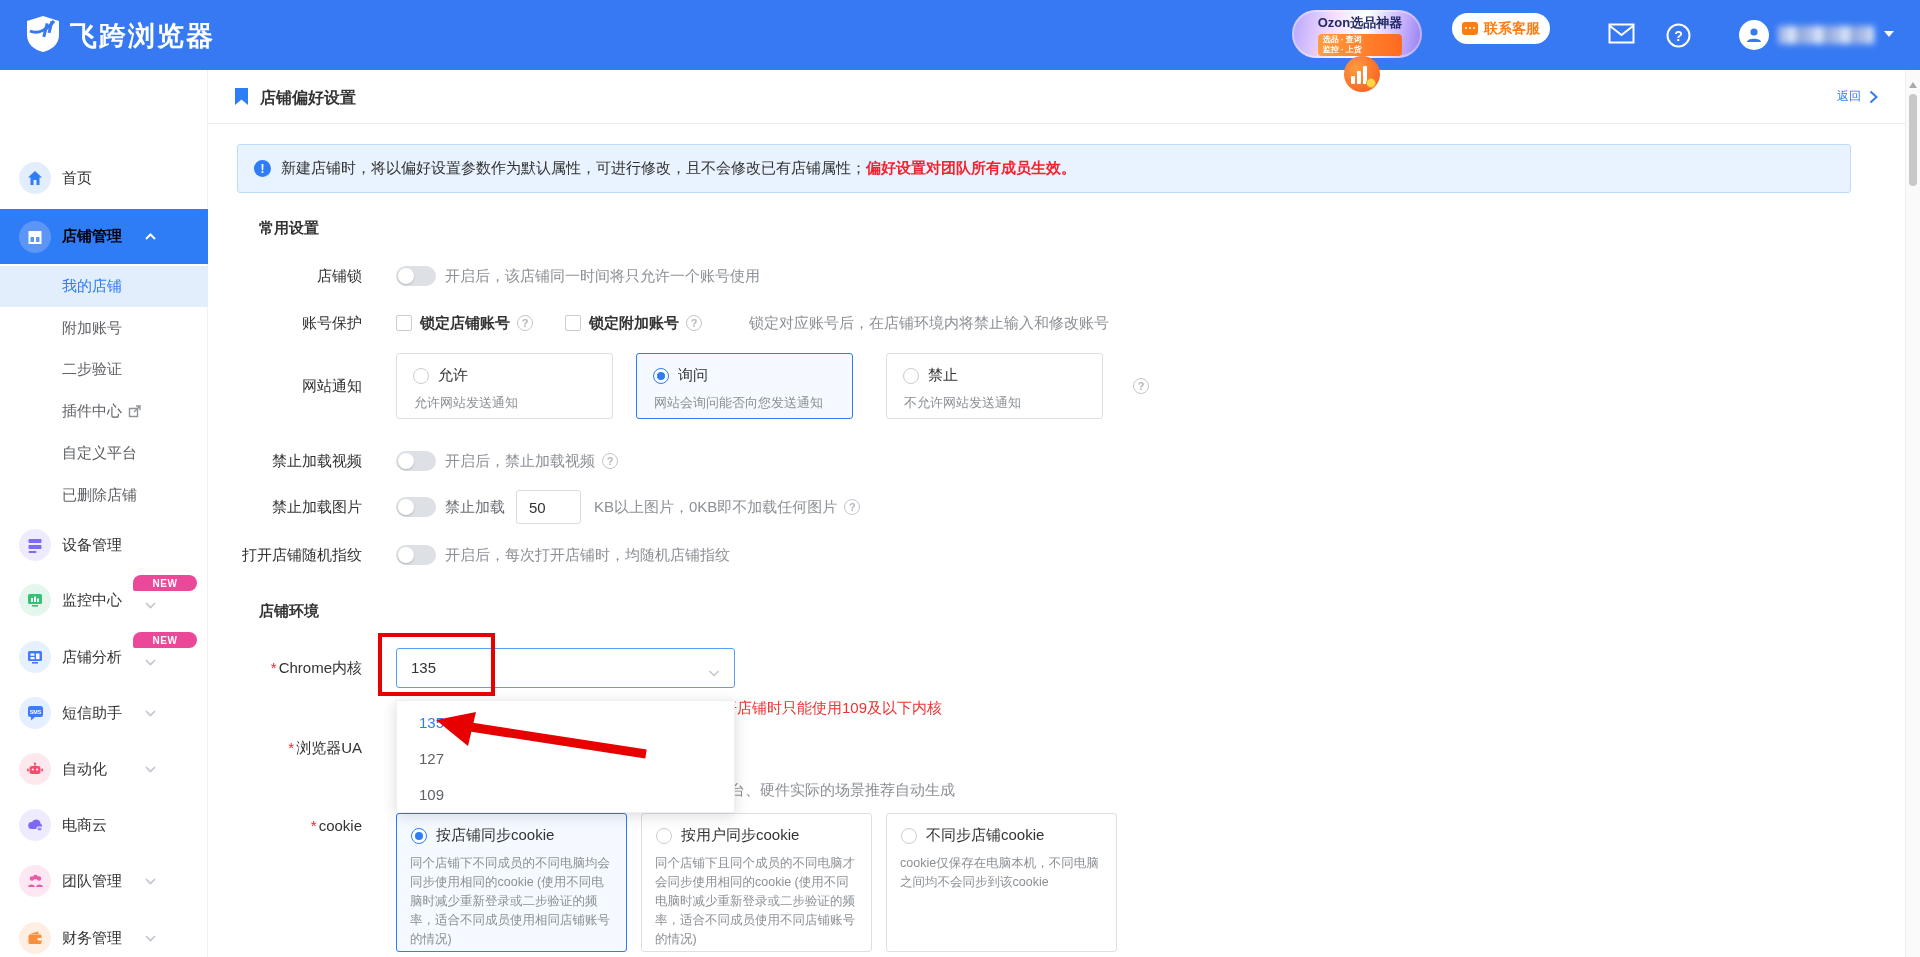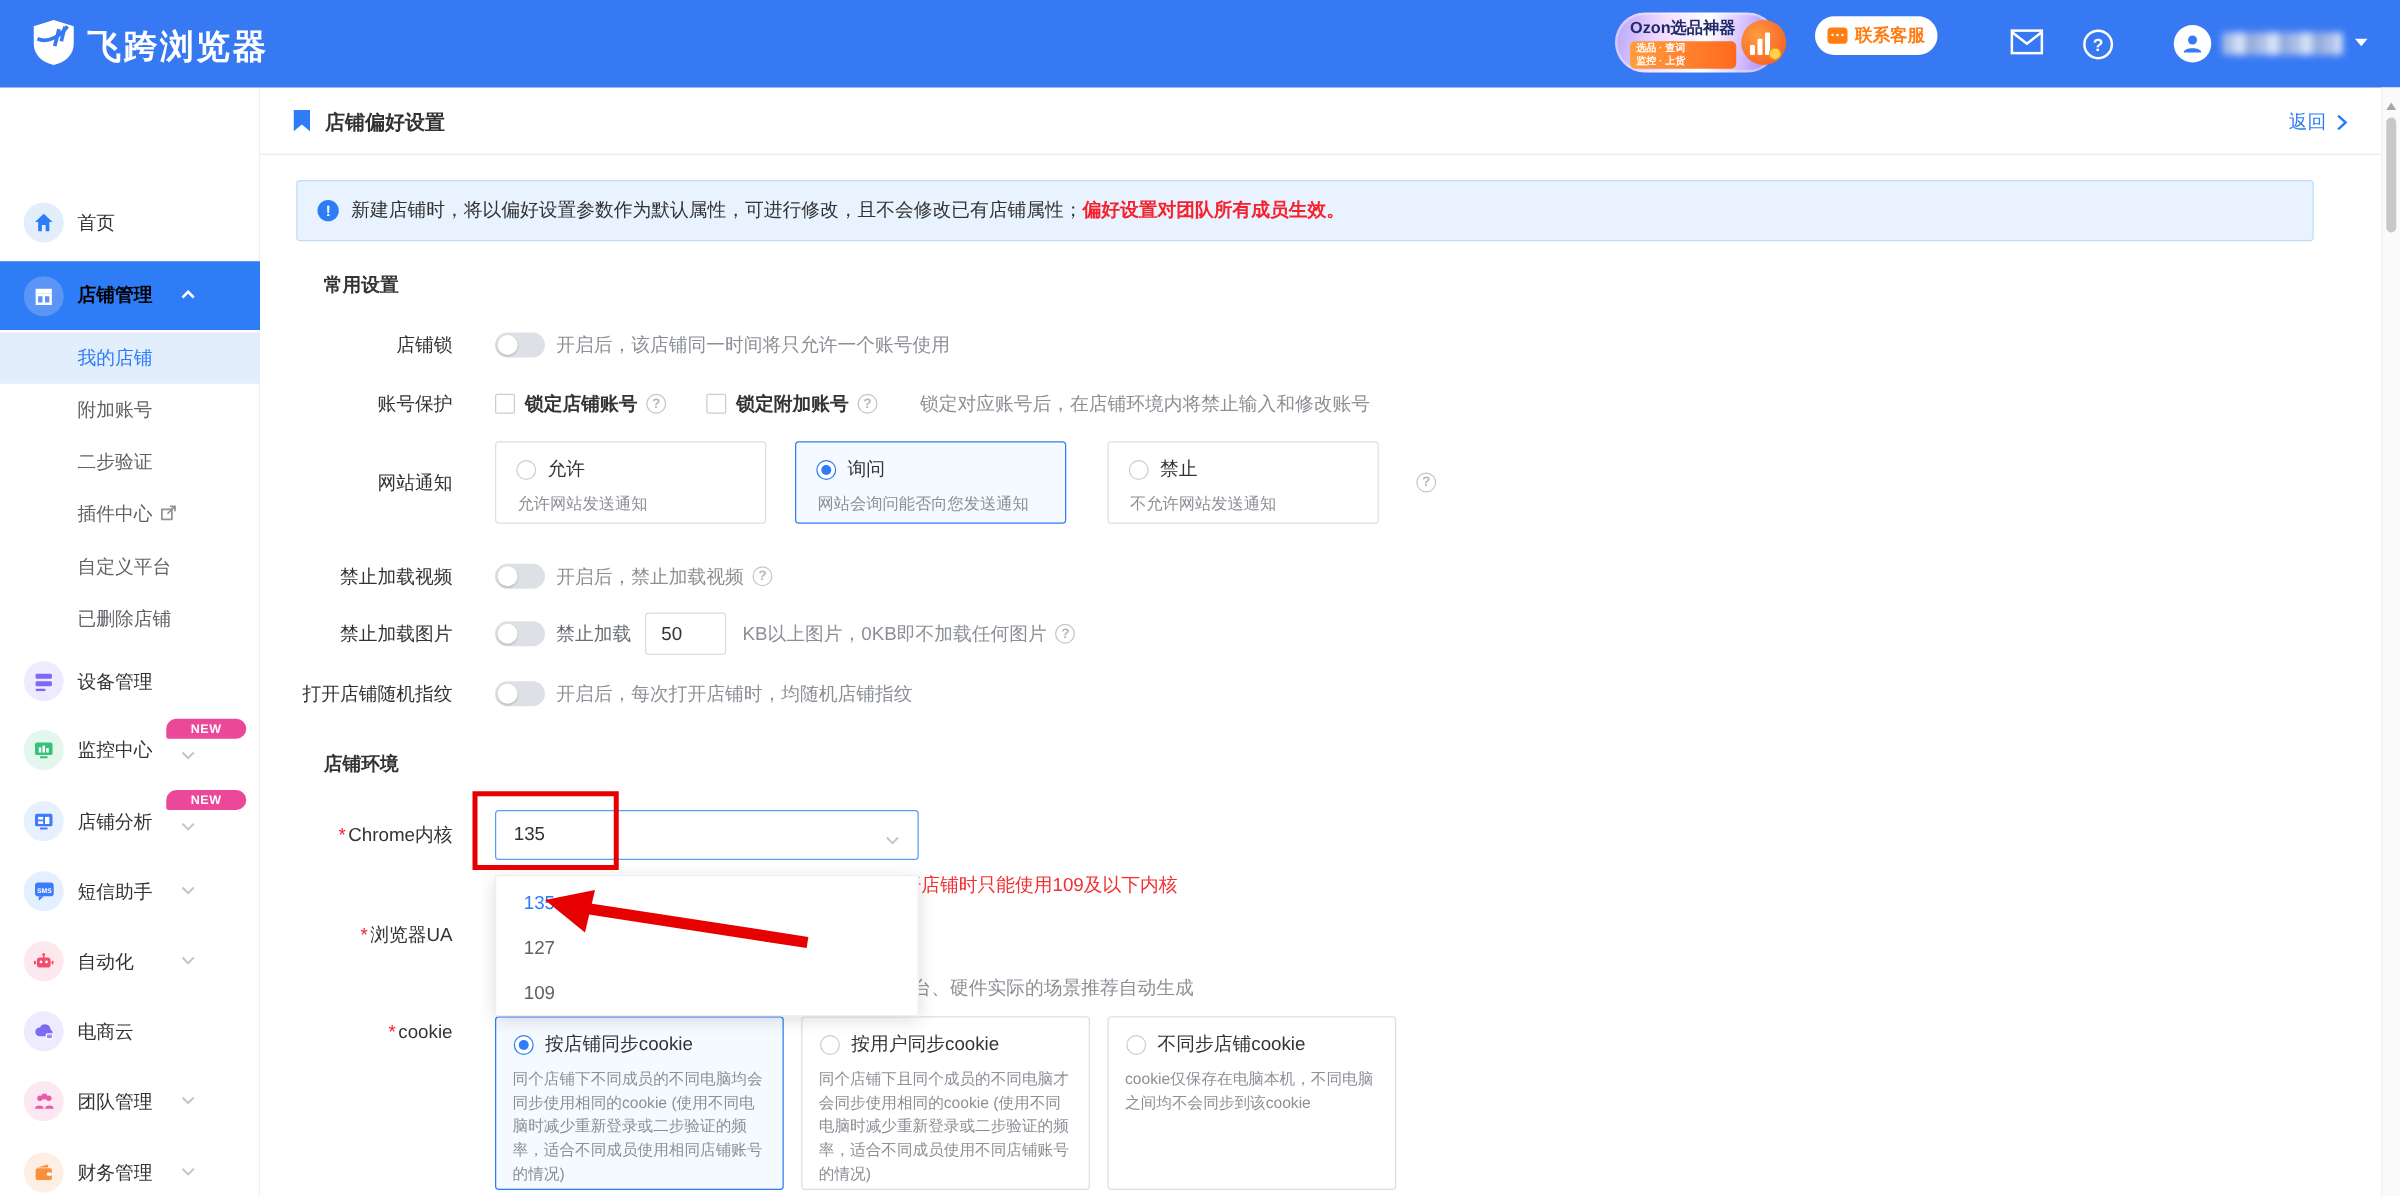--- a/index.html
+++ b/index.html
@@ -6,21 +6,21 @@
   html,body { background:#fff; }
   body { font-family:"Liberation Sans","DejaVu Sans",sans-serif; }
   #app { position:relative; width:1920px; height:957px; overflow:hidden; background:#fff; }
 
   
   .topbar { position:absolute; left:0; top:0; width:1920px; height:70px; background:#3779F3; z-index:50; }
   .logo { position:absolute; left:26px; top:15px; display:flex; align-items:center; gap:10px; }
   .logo-name { color:#fff; font-size:27px; font-weight:700; letter-spacing:2px; }
   .promo { position:absolute; left:1292px; top:10px; width:130px; height:48px; border-radius:24px;
            background:linear-gradient(100deg,#b7a4fb 0%,#f3dcff 30%,#ffffff 55%,#cdb6ff 80%,#8f7bf1 100%);
-           box-shadow:0 0 0 2px rgba(255,255,255,.35) inset; display:flex; align-items:center; padding:4px 6px 4px 12px; }
+           box-shadow:0 0 0 2px rgba(255,255,255,.35) inset; display:flex; align-items:center; padding:4px 6px 4px 12px;flex-direction:column; }
   .promo-left { display:flex; flex-direction:column; gap:2px; }
   .promo-title { font-size:13px; font-weight:800; color:#202a66; white-space:nowrap; }
   .promo-tags { background:linear-gradient(90deg,#ff9d3e,#ff6a1f); border-radius:4px; padding:1px 5px; display:flex; flex-direction:column; }
   .promo-tags span { color:#fff; font-size:8px; font-weight:700; line-height:10px; white-space:nowrap; }
   .promo-chart { width:36px; height:36px; border-radius:50%; margin-left:4px; flex:0 0 auto;
            background:radial-gradient(circle at 35% 35%,#ff9c40,#f4541d); position:relative; overflow:hidden; }
   .promo-chart i { position:absolute; bottom:8px; width:4px; background:#fff; border-radius:1px; }
   .promo-chart i:nth-child(1){ left:7px; height:8px; }
   .promo-chart i:nth-child(2){ left:13px; height:13px; }
   .promo-chart i:nth-child(3){ left:19px; height:18px; }
@@ -51,21 +51,21 @@
   .sub-selected { background:#E2EEFC; }
   .sub-selected .sub-label { color:#2E7CF6; }
   .new-badge { position:absolute; left:120px; width:64px; height:16px; background:#ec4899; border-radius:8px 8px 8px 2px;
            color:#fff; font-size:10px; font-weight:700; display:flex; align-items:center; justify-content:center; letter-spacing:.5px;margin-left:13px; }
 
   
   .content { position:absolute; left:208px; top:70px; width:1712px; height:887px; background:#fff; }
   .titlebar { position:absolute; left:0; top:0; width:1712px; height:53px; background:#fff; }
   .bookmark { position:absolute; left:26px; top:17px; }
   .page-title { position:absolute; left:52px; top:18px; font-size:16px; font-weight:700; color:#333; }
-  .back-link { position:absolute; right:42px; top:18px; display:flex; align-items:center; gap:8px; color:#2E7CF6; font-size:15px; cursor:pointer; }
+  .back-link { position:absolute; right:42px; top:18px; display:flex; align-items:center; gap:8px; color:#2E7CF6; font-size:12px; cursor:pointer; }
   .divider { position:absolute; left:0; top:53px; width:1712px; height:1px; background:#ececee; }
 
   .banner { position:absolute; left:29px; top:74px; width:1614px; height:49px; background:#E8F3FF; border:1px solid #BCDCFC; border-radius:3px;
            display:flex; align-items:center; padding-left:16px; }
   .banner-ic { width:17px; height:17px; border-radius:50%; background:#2E7CF6; color:#fff; font-size:12px; font-weight:700;
            display:flex; align-items:center; justify-content:center; margin-right:10px; flex:0 0 auto; }
   .banner-text { font-size:15px; color:#333; }
   .banner-red { font-size:15px; color:#F5222D; font-weight:700; }
 
   .sec-heading { position:absolute; left:51px; font-size:15px; font-weight:700; color:#333; }
@@ -405,21 +405,21 @@
 
     <div class="frow" style="top:233px; height:40px;">
       <span class="frow-label">账号保护</span>
       <span class="ctrl">
         <span class="checkbox"></span>
         <span class="cb-label">锁定店铺账号</span>
         <span class="qicon">?</span>
         <span class="checkbox" style="margin-left:32px;"></span>
         <span class="cb-label">锁定附加账号</span>
         <span class="qicon">?</span>
-        <span class="hint" style="margin-left:34px;">锁定对应账号后，在店铺环境内将禁止输入和修改账号</span>
+        <span class="hint" style="margin-left:47px;">锁定对应账号后，在店铺环境内将禁止输入和修改账号</span>
       </span>
     </div>
 
     <div class="frow" style="top:283px; height:66px;">
       <span class="frow-label">网站通知</span>
       <span class="ctrl" style="align-items:stretch; gap:23px;">
         <span class="opt-card notify-card">
           <span class="notify-head">
               <span class="radio"></span>
               <span>允许</span>

